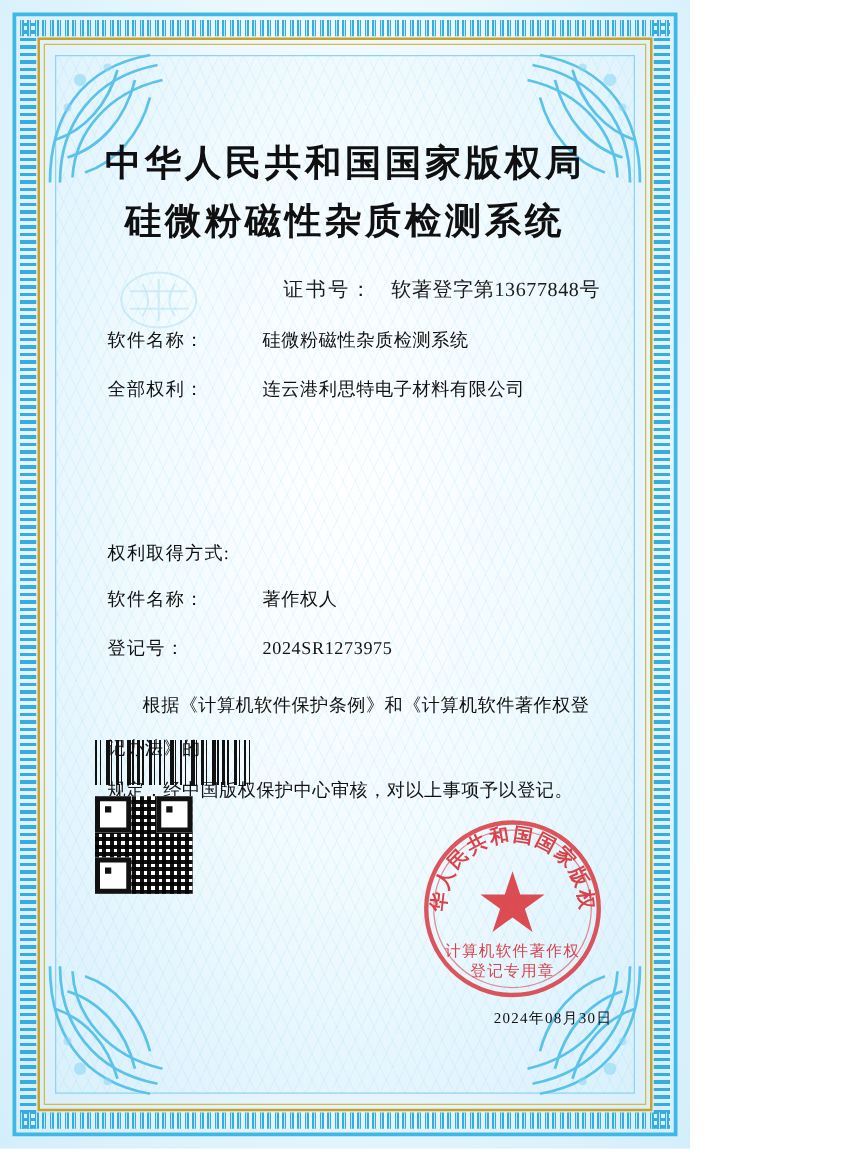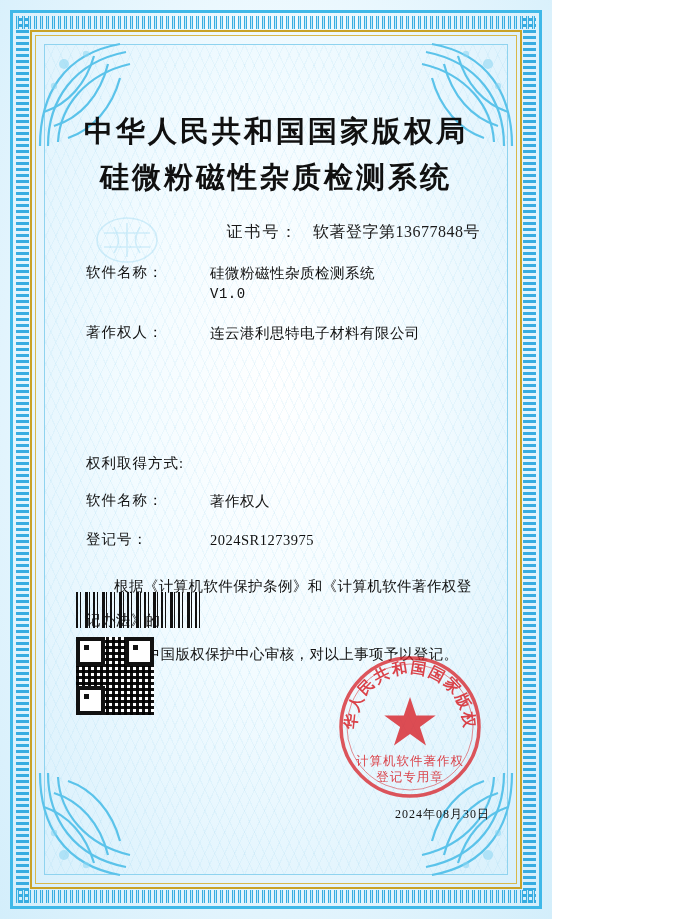--- a/index.html
+++ b/index.html
@@ -360,26 +360,25 @@
       <span class="label">证书号：</span>
       <span class="value">软著登字第13677848号</span>
     </div>
 
     <div class="fields">
 
       <div class="field-row">
         <div class="field-label spaced">软件名称：</div>
         <div class="field-value">
           <span>硅微粉磁性杂质检测系统</span>
-          <span class="ver">V1.0</span>
         </div>
       </div>
 
       <div class="field-row">
-        <div class="field-label spaced">著作权人：</div>
+        <div class="field-label spaced">全部权利：</div>
         <div class="field-value">连云港利思特电子材料有限公司</div>
       </div>
 
       <div class="gap-big"></div>
 
       <div class="field-row">
         <div class="field-label">权利取得方式:</div>
       </div>
 
       <div class="field-row">

